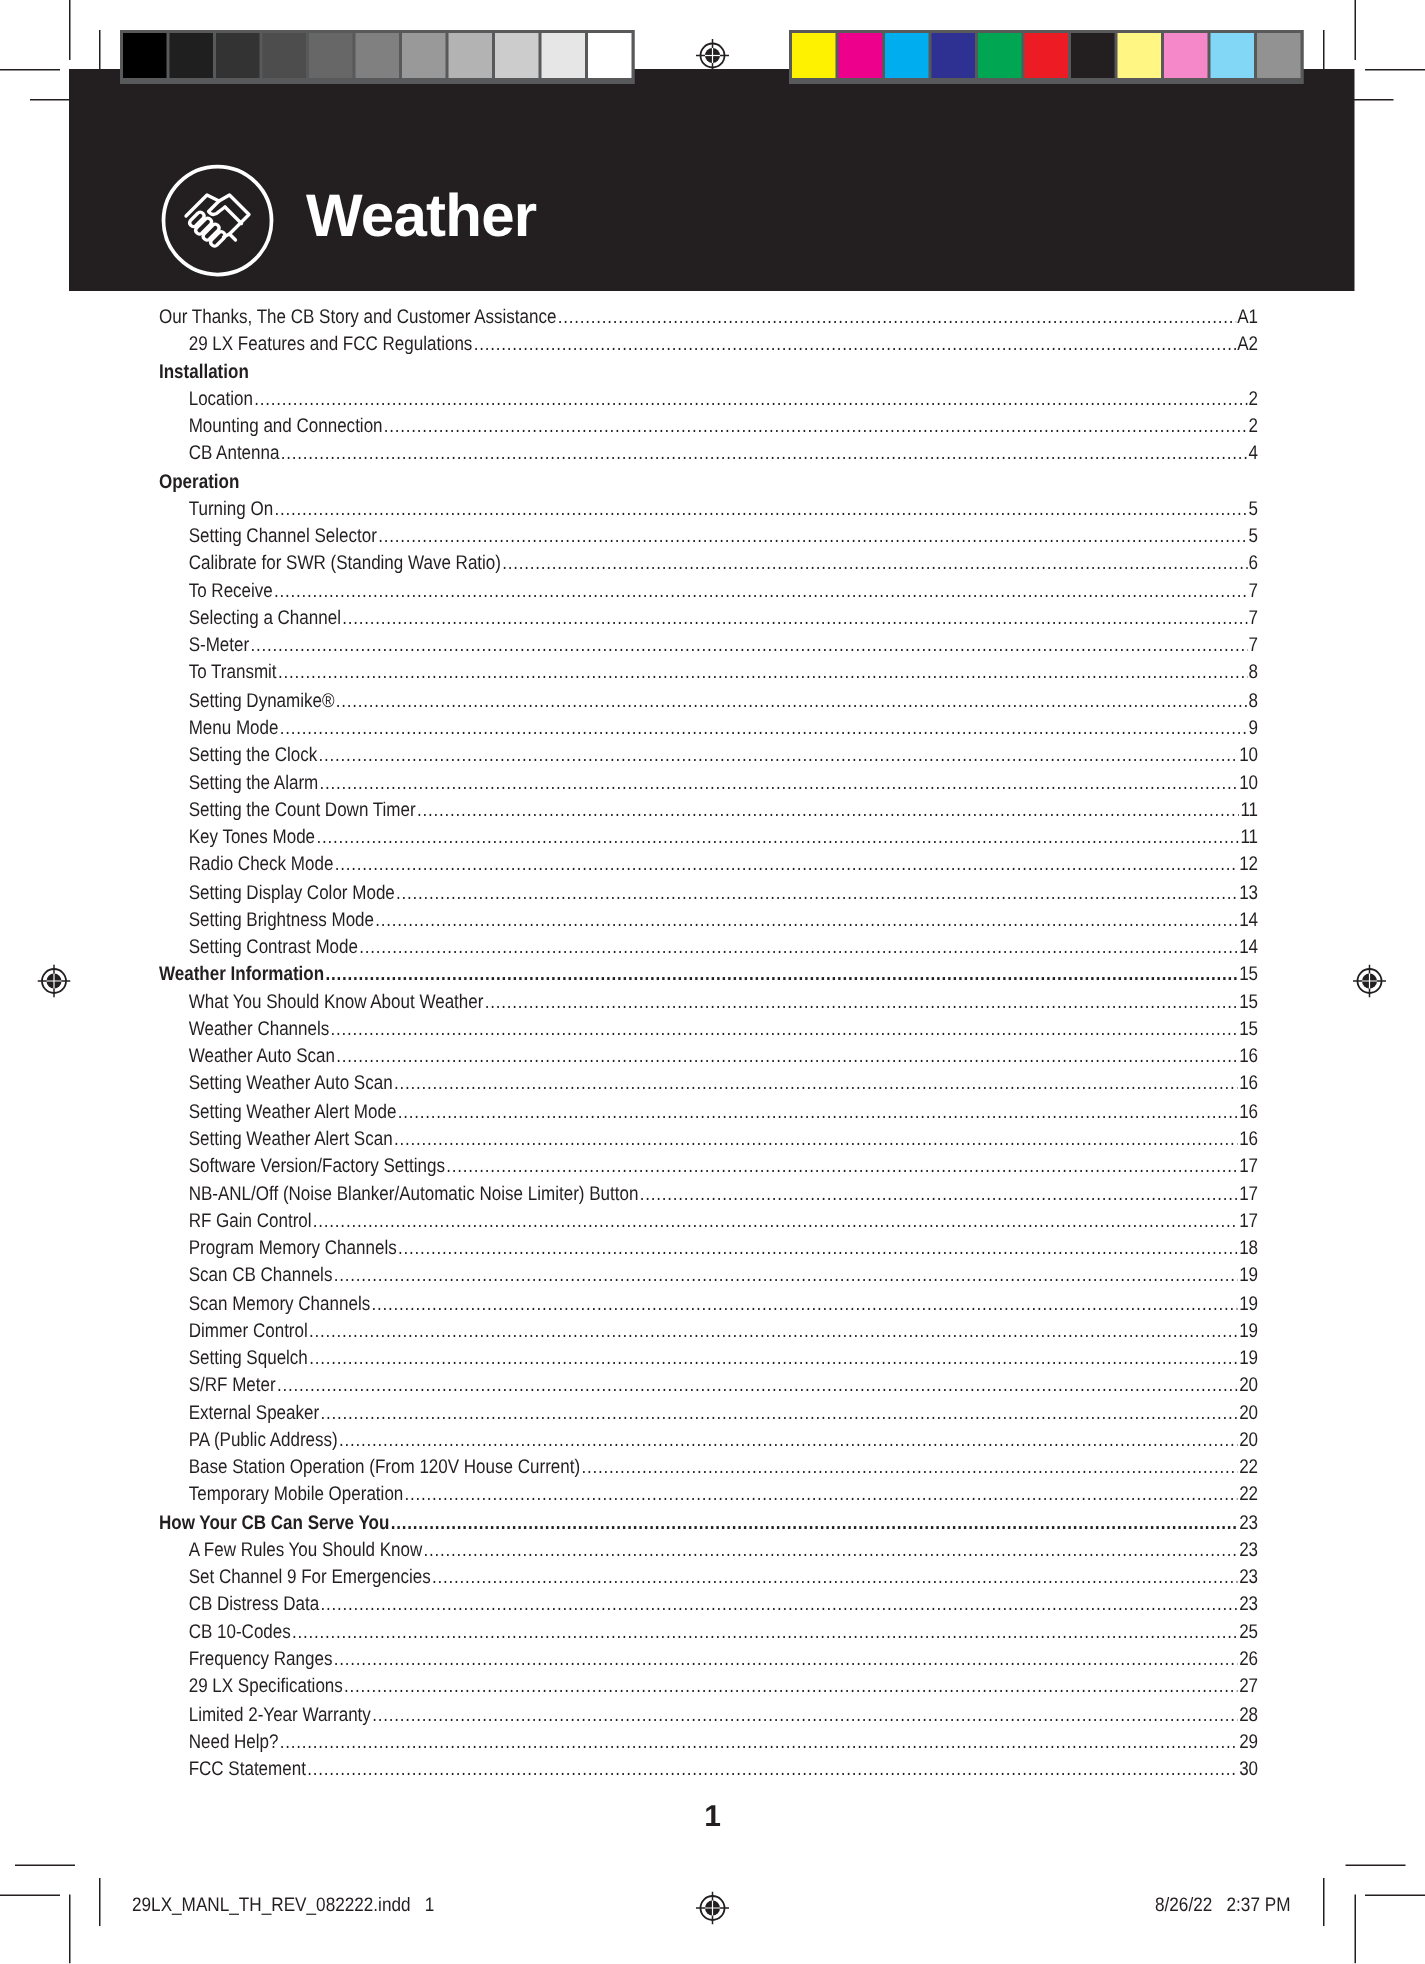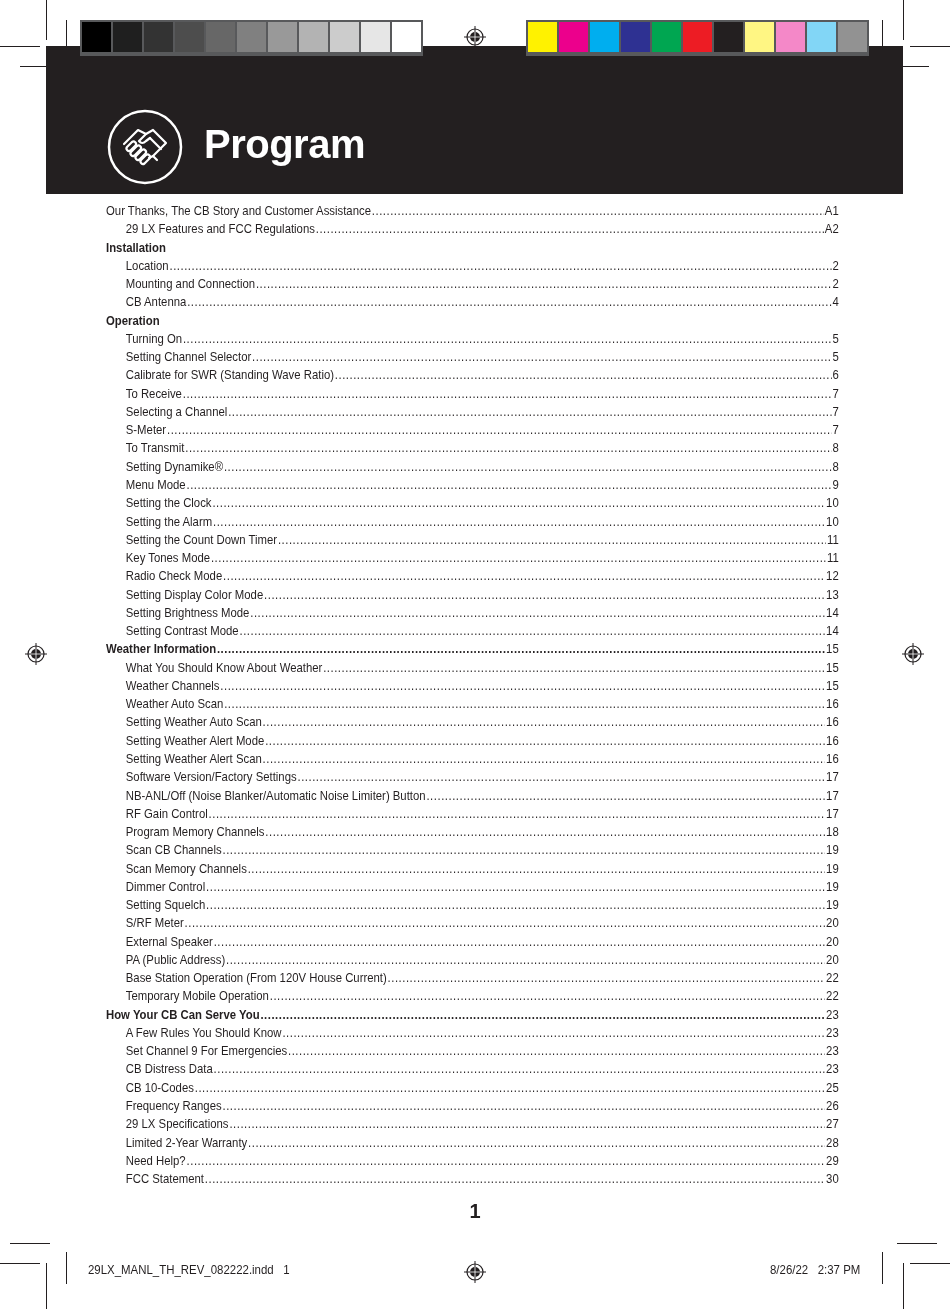--- a/index.html
+++ b/index.html
@@ -111,21 +111,21 @@
     <path d="M18 36 L32 22 L40 26 L47 22 L60 35 L47 48"></path>
     <path d="M40 26 L33 33 Q36 37 40 33 L44 30"></path>
     <path d="M44 30 L55 41"></path>
     <path d="M21 39 l5 -5 a2.5 2.5 0 0 1 3.5 3.5 l-5 5 a2.5 2.5 0 0 1 -3.5 -3.5z"></path>
     <path d="M25 44 l6 -6 a2.5 2.5 0 0 1 3.5 3.5 l-6 6 a2.5 2.5 0 0 1 -3.5 -3.5z"></path>
     <path d="M30 48 l6 -6 a2.5 2.5 0 0 1 3.5 3.5 l-6 6 a2.5 2.5 0 0 1 -3.5 -3.5z"></path>
     <path d="M35 52 l5 -5 a2.5 2.5 0 0 1 3.5 3.5 l-5 5 a2.5 2.5 0 0 1 -3.5 -3.5z"></path>
     <path d="M43 50 L47 48 L51 52"></path>
   </g>
 </svg>
-<div class="title">Program</div>
+<div class="title">Weather</div>
 
 <div class="toc" id="toc">
     <div class="row">
       <span class="label">Our Thanks, The CB Story and Customer Assistance</span>
       <span class="dots"></span>
       <span class="page" style="font-weight: normal;">A1</span>
     </div>
     <div class="row sub">
       <span class="label">29 LX Features and FCC Regulations</span>
       <span class="dots"></span>

